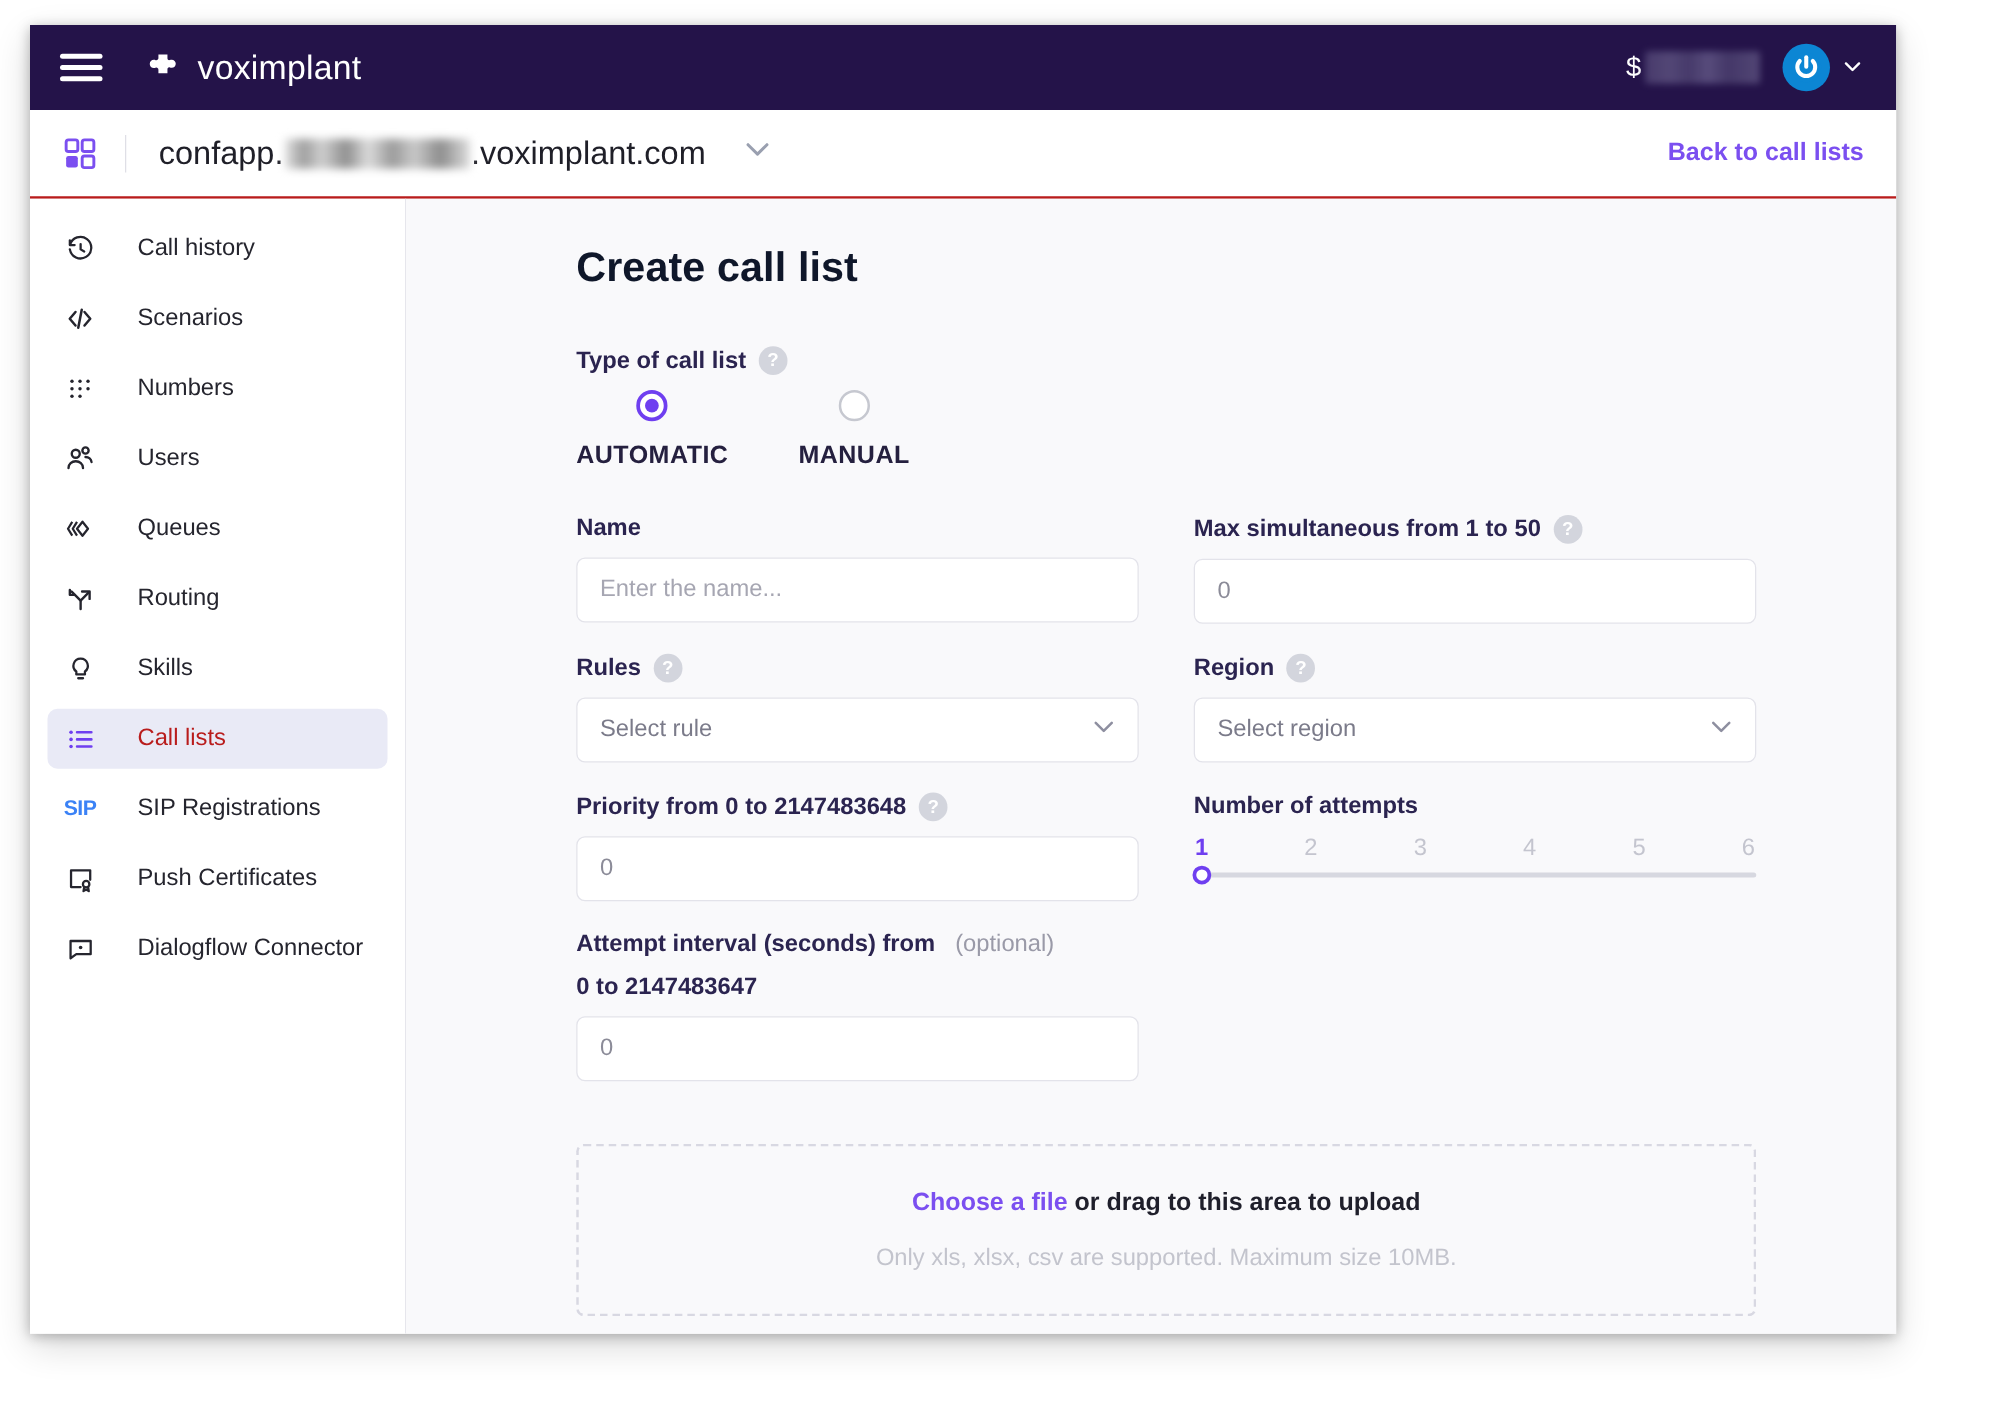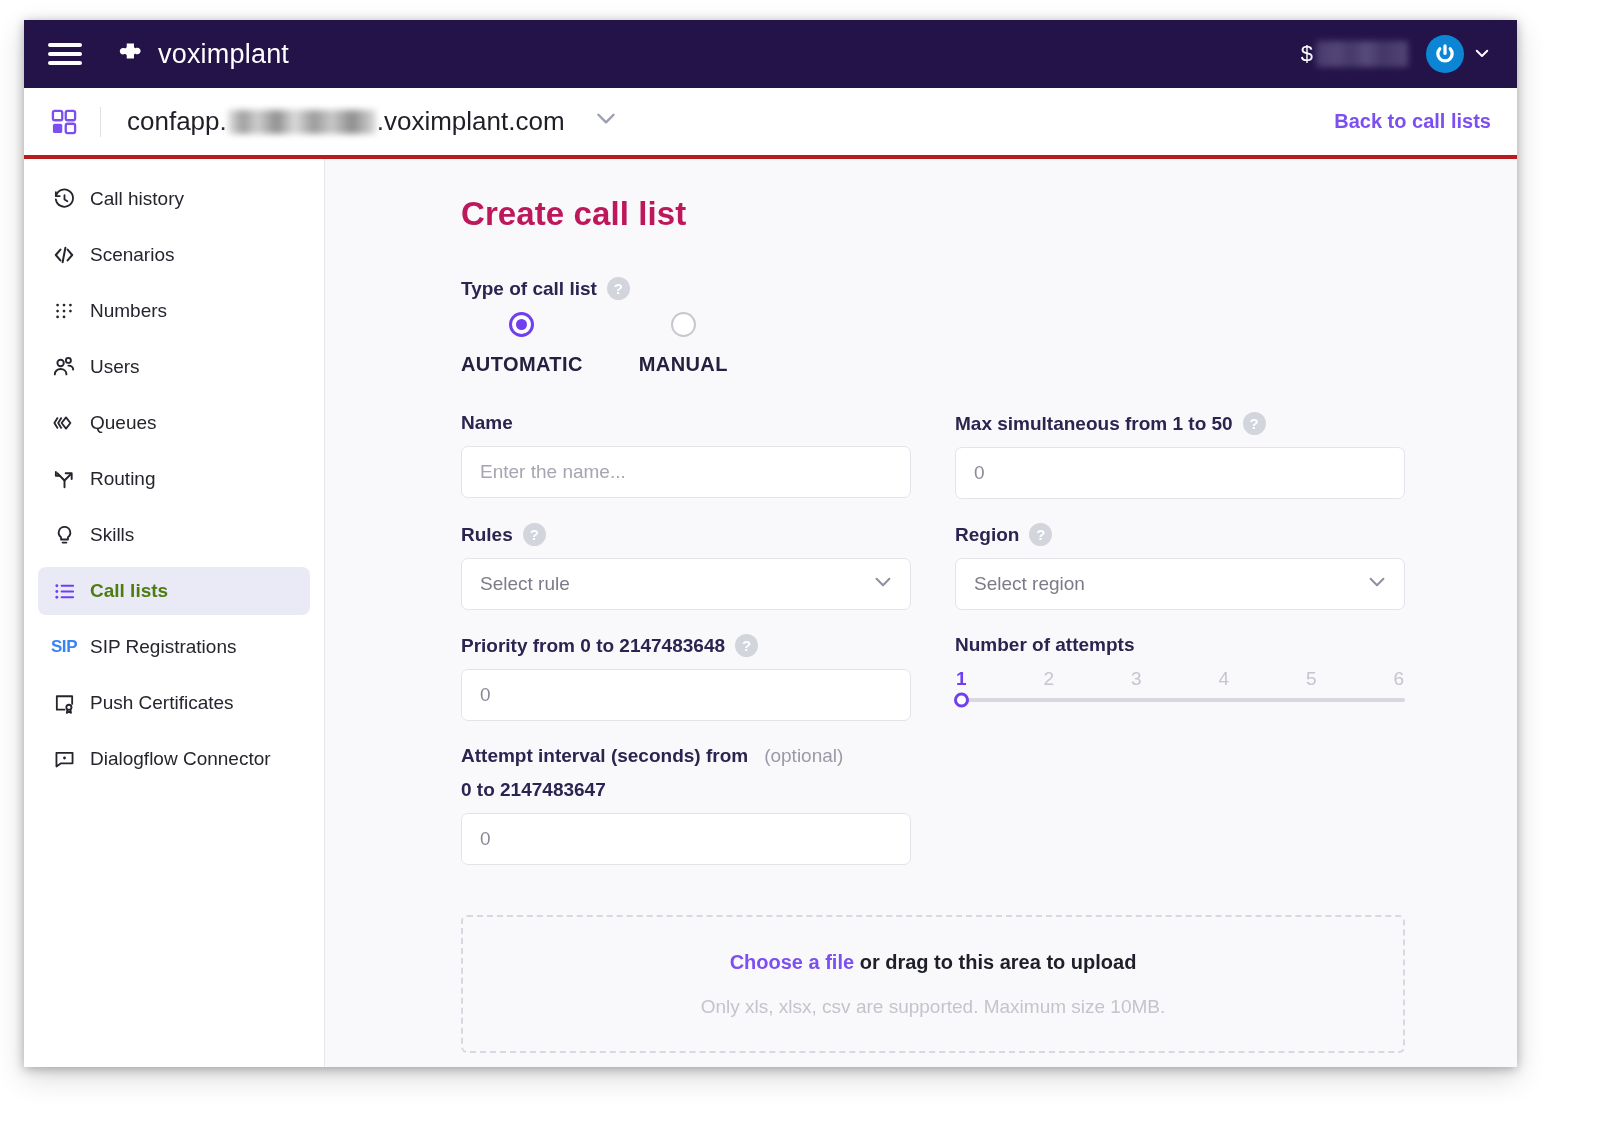--- a/index.html
+++ b/index.html
@@ -74,21 +74,21 @@
     width: 38px; height: 38px; border-radius: 50%;
     background: #0c86d4;
     display: flex; align-items: center; justify-content: center;
   }
   .chev-white { color: #ffffff; font-size: 18px; line-height: 1; }
 
   
   .appbar {
     height: 71px;
     background: #ffffff;
-    border-bottom: 4px solid #b91c1c;
+    border-bottom: 2px solid #b91c1c;
     display: flex; align-items: center;
     padding: 0 26px 0 26px;
   }
   .grid-icon { width: 28px; height: 28px; display:block; }
   .appbar-sep {
     width: 1px; height: 30px; background: #dfdfe6;
     margin: 0 26px 0 22px;
   }
   .domain {
     display: flex; align-items: center;
@@ -119,45 +119,45 @@
   .body-row { display: flex; height: calc(1047px - 68px - 71px); }
 
   .sidebar {
     width: 301px;
     background: #ffffff;
     border-right: 1px solid #e6e6ec;
     padding: 16px 14px 0 14px;
     flex: none;
   }
   .nav-item {
-    display: flex; align-items: center; gap: 14px;
+    display: flex; align-items: center; gap: 34px;
     height: 48px;
     padding: 0 14px;
     border-radius: 8px;
     margin-bottom: 8px;
     cursor: pointer;
     color: #25252e;
     font-size: 19px;
   }
   .nav-item .ico { width: 24px; height: 24px; flex: none; display:flex; align-items:center; justify-content:center; }
-  .nav-item.active { background: #e9eaf6; color: #4d7c0f; font-weight: bold; }
+  .nav-item.active { background: #e9eaf6; color: #b91c1c; font-weight: normal; }
   .nav-item.active .ico svg { stroke: #6f3ff0; fill: none; }
   .nav-item.active .ico svg .fillp { fill: #6f3ff0; stroke: none; }
   .sip-txt { font-size: 17px; font-weight: bold; letter-spacing: -.4px; color: #3b82f6; }
 
   .content {
     flex: 1;
     background: #f9f9fb;
     padding: 36px 60px 0 136px;
     overflow: hidden;
   }
   .page-title {
     font-size: 33px;
     font-weight: bold;
-    color: #be185d;
+    color: #0f172a;
     margin-bottom: 44px;
     letter-spacing: .1px;
   }
 
   .field-label {
     font-size: 19px;
     font-weight: bold;
     color: #2b2450;
     display: flex; align-items: center; gap: 10px;
     margin-bottom: 12px;

